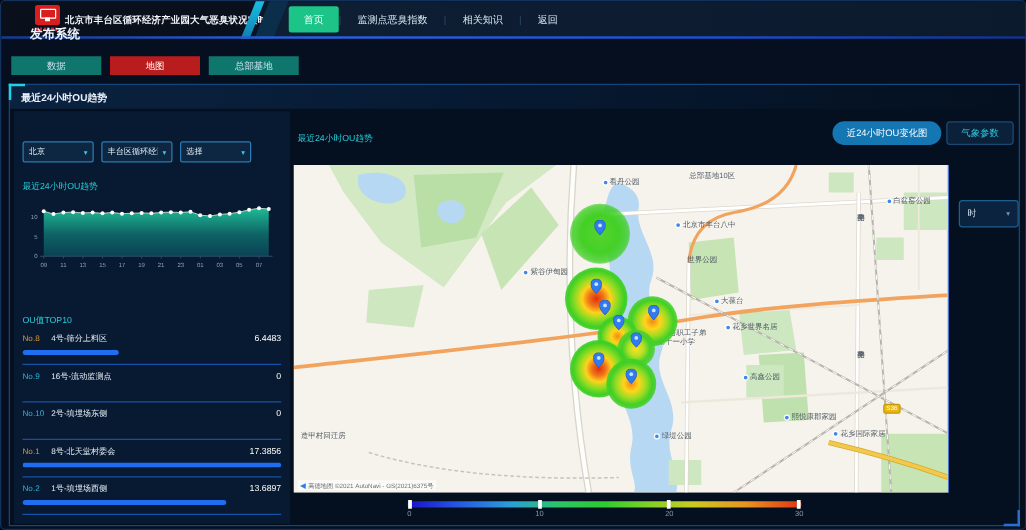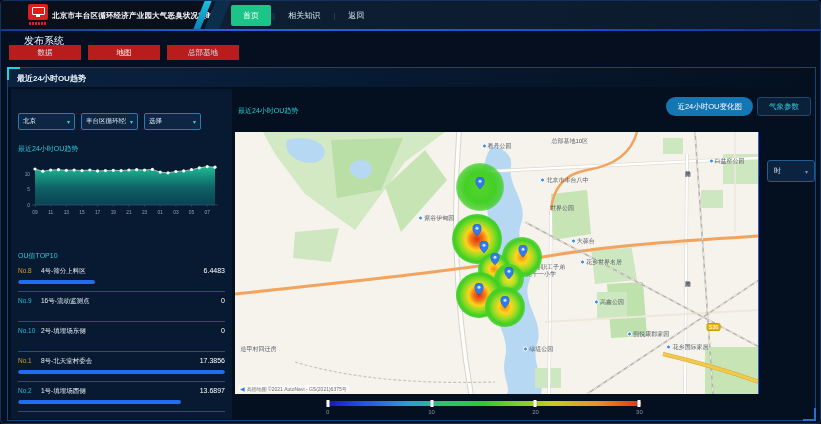--- a/index.html
+++ b/index.html
@@ -18,24 +18,24 @@
   .slash-bright { position:absolute; left:198px; top:-2px; width:7px; height:32px; background:linear-gradient(180deg,#19c3e6,#0d7fb0); transform:skewX(-22deg); }
   .slash-dark { position:absolute; left:209px; top:-2px; width:15px; height:32px; background:#0b2f4a; transform:skewX(-22deg); }
   .top-nav { position:absolute; left:230px; top:0; height:28px; display:flex; align-items:center; }
   .tab { font-size:8px; color:#d7e6f2; padding:5px 13px; cursor:pointer; white-space:nowrap; }
   .tab.active { background:#1dc487; color:#fff; border-radius:2px; padding:5px 12px; }
   .sep { color:#2e4a66; font-size:8px; }
   .header-line { position:absolute; top:28px; left:0; width:100%; height:2px;
     background:linear-gradient(90deg,#143a90,#2a62e0 30%,#1b4fd0 70%,#12328a); }
 
   
-  .sys-label { position:absolute; left:23px; top:33px; font-size:10px; font-weight:normal; color:#eef4fa; }
+  .sys-label { position:absolute; left:23px; top:19px; font-size:10px; font-weight:bold; color:#eef4fa; }
   .mode-buttons { position:absolute; left:8px; top:44px; display:flex; gap:7px; }
   .mode-btn { width:72px; height:15px; display:flex; align-items:center; justify-content:center;
-    font-size:7.5px; color:#cfe2f2; background:#b91c1c; cursor:pointer; }
+    font-size:7.5px; color:#cfe2f2; background:#0f766e; cursor:pointer; }
   .mode-btn.active { background:#b91c1c; color:#fff; }
 
   
   .main-panel { position:absolute; left:6px; top:66px; width:809px; height:354px; border:1px solid #14467c; background:#04101f; }
   .corner-tl { position:absolute; left:-1px; top:-1px; width:13px; height:13px; border-left:2px solid #1fd2e6; border-top:2px solid #1fd2e6; }
   .corner-br { position:absolute; right:-1px; bottom:-1px; width:13px; height:13px; border-right:2px solid #2a6fd0; border-bottom:2px solid #2a6fd0; }
   .panel-header { position:absolute; left:0; top:0; width:100%; height:19px;
     background:linear-gradient(90deg,#0a2240,#071a33 45%,rgba(7,26,51,0)); }
   .panel-header span { position:absolute; left:9px; top:5px; font-size:8px; font-weight:bold; color:#e8f1fa; }
 
@@ -104,20 +104,21 @@
 
   <header class="app-header">
     <div class="logo"></div>
     <div class="logo-caption"></div>
     <div class="app-title">北京市丰台区循环经济产业园大气恶臭状况实时</div>
     <div class="slash-bright"></div>
     <div class="slash-dark"></div>
     <nav class="top-nav" id="topNav">
         <div class="tab active">首页</div>
         <span class="sep">|</span>
+        <div class="tab">监测点恶臭指数</div>
         <span class="sep">|</span>
         <div class="tab">相关知识</div>
         <span class="sep">|</span>
         <div class="tab">返回</div>
       </nav>
   </header>
   <div class="header-line"></div>
 
   <div class="sys-label">发布系统</div>
   <div class="mode-buttons" id="modeButtons">

